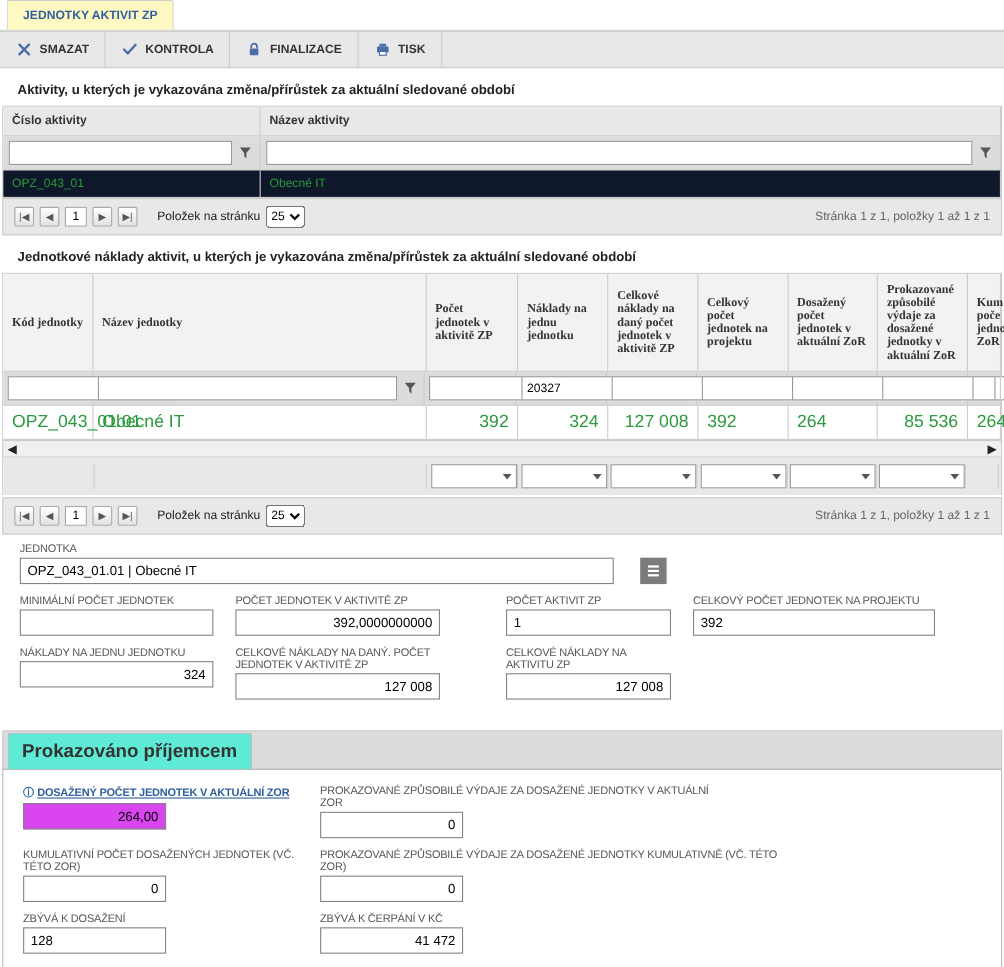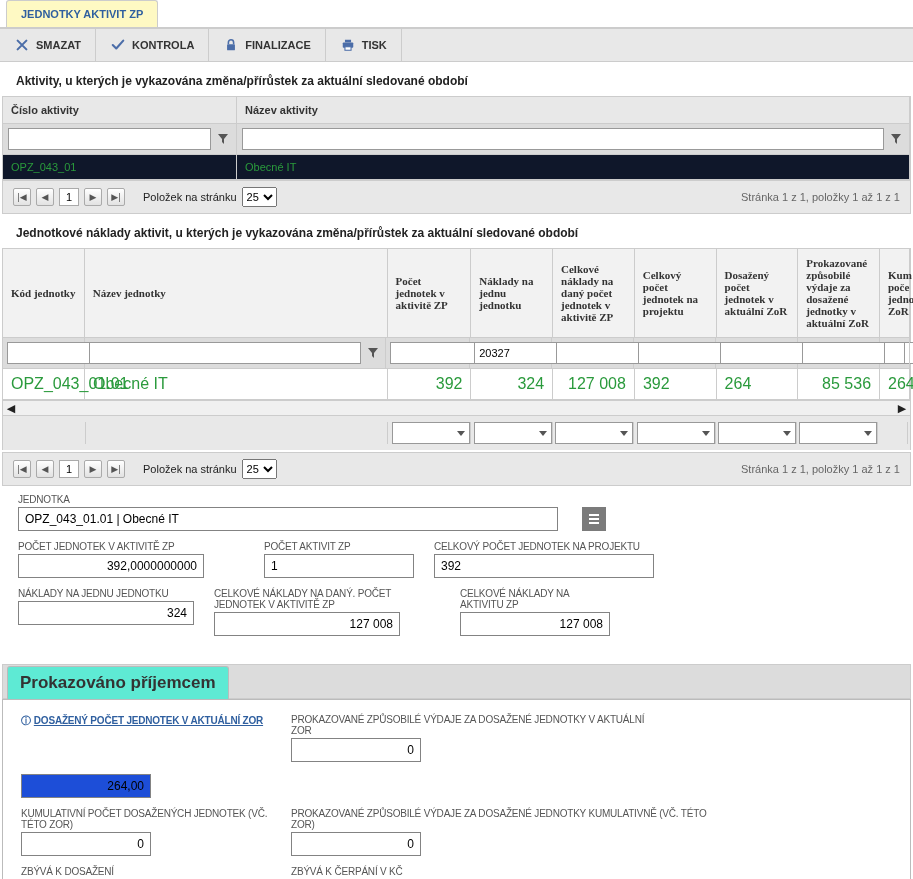--- a/index.html
+++ b/index.html
@@ -57,21 +57,21 @@
   .pager .spacer { width: 8px; }
   .pager .info { margin-left: auto; color: #666; }
   .pager select { height: 20px; font-size: 11px; }
 
   .form-area { padding: 8px 18px; }
   .form-row { display: flex; gap: 20px; margin-bottom: 10px; }
   .form-group { display: flex; flex-direction: column; }
   .form-group label { font-size: 10px; color: #555; margin-bottom: 2px; letter-spacing: -0.2px; }
   .form-group input { height: 24px; border: 1px solid #838383; padding: 0 6px; font-size: 12px; }
   .form-group input.right { text-align: right; }
-  .form-group input.highlight { background: #1d4ed8; margin-top: 44px; }
+  .form-group input.highlight { background: #d946ef; }
   .menu-btn { width: 24px; height: 24px; background: #7b7b7b; display:flex; align-items:center; justify-content:center; cursor:pointer; margin-left:4px; align-self:flex-end; }
   .menu-btn svg { fill: #fff; width: 14px; height: 14px; }
 
   .sub-tab-bar { background: #dcdcdc; border: 1px solid #ccc; margin: 10px 0 0; padding: 0; }
   .sub-tab { display: inline-block; padding: 6px 12px; background: #5eead4; border: 1px solid #bbb; border-bottom: none; border-radius: 3px 3px 0 0; margin-left: 4px; font-size: 17px; font-weight: bold; color: #333; position: relative; top: 1px; }
   .sub-panel { border: 1px solid #bbb; padding: 14px 0 24px; }
 
   label.link-label { color: #2F5F9F; font-weight: bold; text-decoration: underline; cursor:pointer; }
   label.link-label::before { content:"ⓘ"; margin-right:3px; color:#2F5F9F; font-size:10px; text-decoration:none; display:inline-block; }
 </style>
@@ -319,20 +319,24 @@
     <div class="menu-btn">
       <svg viewBox="0 0 14 14">
           <rect x="2" y="2" width="10" height="2"></rect>
           <rect x="2" y="6" width="10" height="2"></rect>
           <rect x="2" y="10" width="10" height="2"></rect>
         </svg>
     </div>
   </div>
 
   <div class="form-row">
+    <div class="form-group" style="width:176px;">
+      <label>MINIMÁLNÍ POČET JEDNOTEK</label>
+      <input value="" style="">
+    </div>
     <div class="form-group" style="width:186px;">
       <label>POČET JEDNOTEK V AKTIVITĚ ZP</label>
       <input class="right" value="392,0000000000" style="">
     </div>
     <div class="form-group" style="width:150px; margin-left:40px;justify-content:space-between;">
       <label>POČET AKTIVIT ZP</label>
       <input value="1" style="">
     </div>
     <div class="form-group" style="width:220px;">
       <label>CELKOVÝ POČET JEDNOTEK NA PROJEKTU</label>

